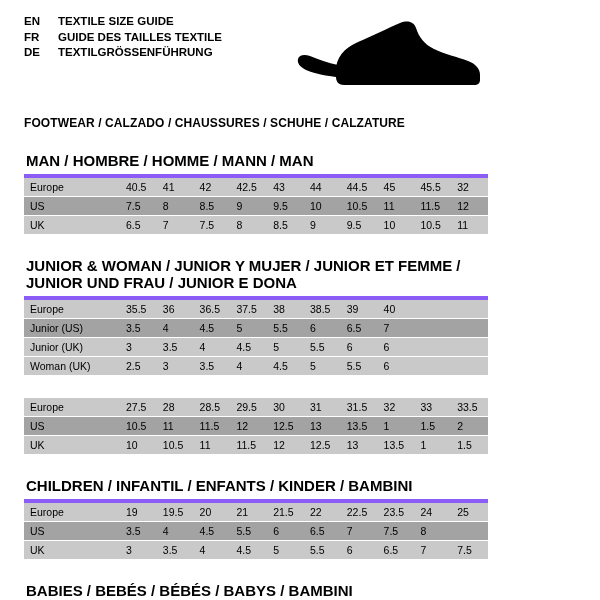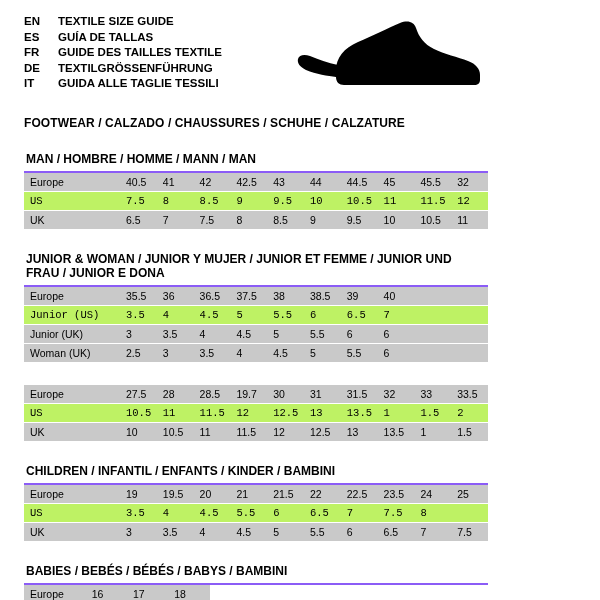--- a/index.html
+++ b/index.html
@@ -60,71 +60,63 @@
     font-size: 12px;
     font-weight: bold;
     letter-spacing: 0.1px;
   }
 
   
   .section {
     margin-top: 22px;
   }
   .section-head {
-    font-size: 12px;
+    font-size: 15px;
     font-weight: bold;
     padding: 0 0 5px 2px;
-    border-bottom: 2px solid #8b5cf6;
+    border-bottom: 4px solid #8b5cf6;
     margin-top: 11px;
   }
   table.size {
     border-collapse: collapse;
     width: 100%;
     table-layout: fixed;
     font-size: 10.5px;
   }
   table.size td {
     height: 18px;
     padding: 0 0 0 6px;
     border-bottom: 1px solid #ffffff;
     white-space: nowrap;
     text-align: left;
   }
   tr.shaded td { background: #c9c9c9; }
-  tr.plain td { background: #bef264; font-family: Liberation Mono, monospace; }
+  tr.plain td { background: #a3a3a3; }
   td.rowlabel { width: 90px; margin-left: 16px; }
   .section.babies table.size { width: 40%; }
   .section.babies td.rowlabel { width: 30%; }
 </style>
 </head>
 <body>
 
 <div class="page">
 
   <div class="header">
     <div class="lang-list">
         <div class="lang-row">
           <span class="lang-code">EN</span>
           <span class="lang-title">TEXTILE SIZE GUIDE</span>
-        </div>
-        <div class="lang-row">
-          <span class="lang-code">ES</span>
-          <span class="lang-title">GUÍA DE TALLAS</span>
         </div>
         <div class="lang-row">
           <span class="lang-code">FR</span>
           <span class="lang-title">GUIDE DES TAILLES TEXTILE</span>
         </div>
         <div class="lang-row">
           <span class="lang-code">DE</span>
           <span class="lang-title">TEXTILGRÖSSENFÜHRUNG</span>
-        </div>
-        <div class="lang-row">
-          <span class="lang-code">IT</span>
-          <span class="lang-title">GUIDA ALLE TAGLIE TESSILI</span>
         </div>
       </div>
     <div class="shoe-wrap">
       <svg viewBox="0 0 190 80" width="190" height="80" aria-hidden="true">
         <path fill="#000000" d="M44 52 C44 40 52 30 66 24 C80 18 96 10 108 5 C116 2 122 4 124 10 C127 19 132 26 142 31 C152 36 166 39 176 43 C184 46 188 51 188 57 L188 62 C188 65 186 67 182 67 L52 67 C47 67 44 64 44 59 Z"></path>
         <path fill="#000000" d="M44 59 C36 58 24 56 14 52 C8 49 5 45 6 41 C7 37 12 36 18 38 C26 41 36 45 46 47 Z"></path>
       </svg>
     </div>
   </div>
 
@@ -237,21 +229,21 @@
         </table>
       </div>
       <div class="section">
         <table class="size">
           <tbody>
             <tr class="shaded">
               <td class="rowlabel">Europe</td>
               <td>27.5</td>
               <td>28</td>
               <td>28.5</td>
-              <td>19.7</td>
+              <td>29.5</td>
               <td>30</td>
               <td>31</td>
               <td>31.5</td>
               <td>32</td>
               <td>33</td>
               <td>33.5</td>
             </tr>
             <tr class="plain">
               <td class="rowlabel">US</td>
               <td>10.5</td>

